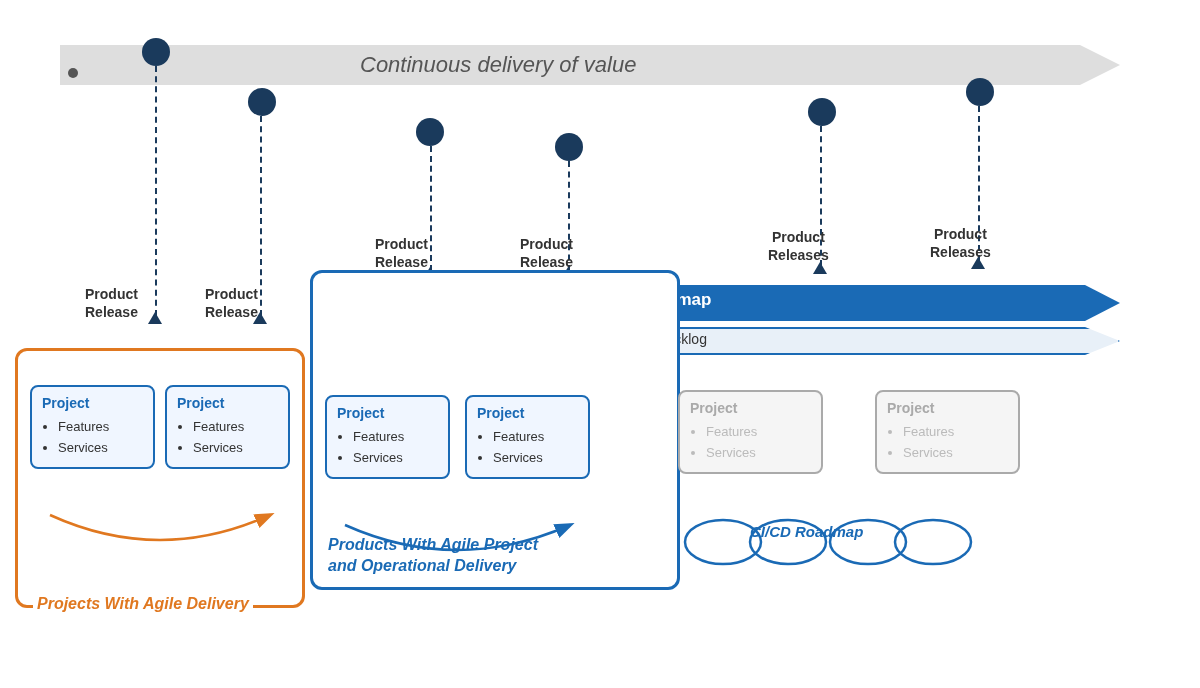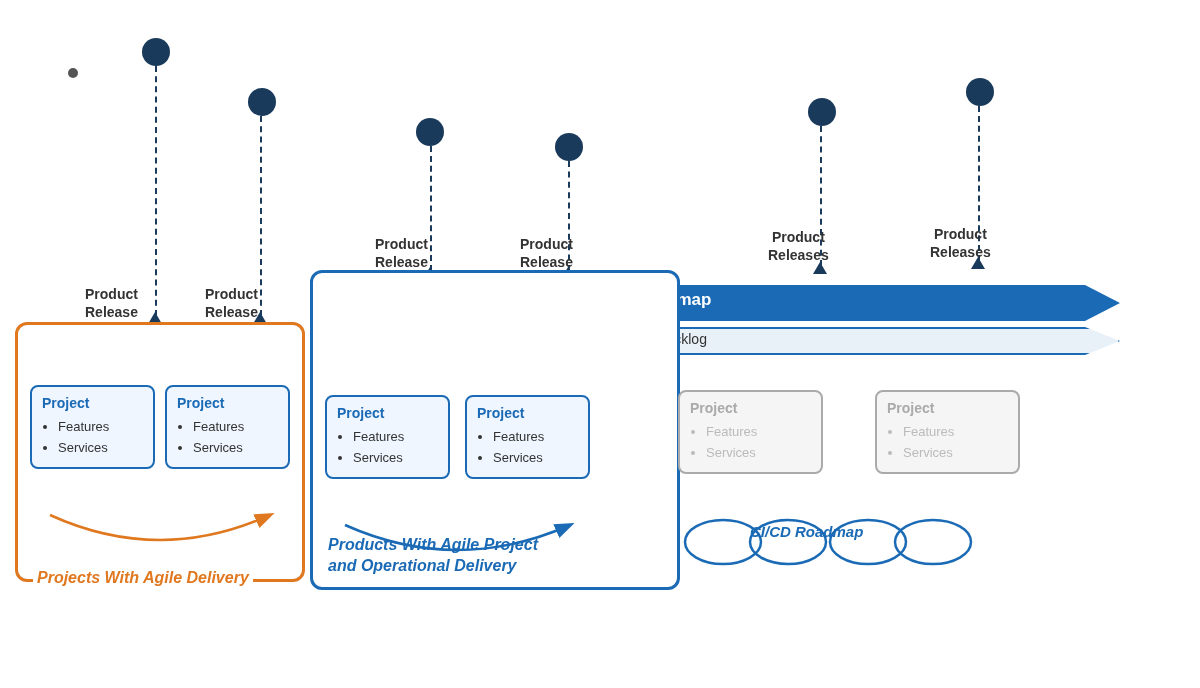--- a/index.html
+++ b/index.html
@@ -76,21 +76,21 @@
       font-size: 14px;
       font-weight: bold;
       color: #333;
       line-height: 1.3;
       text-align: center;
     }
 
     
     .orange-box {
       position: absolute;
-      top: 322px;
+      top: 348px;
       left: 15px;
       width: 290px;
       height: 260px;
       border: 3px solid #e07820;
       border-radius: 12px;
       background: #fff;
     }
     .orange-label {
       position: absolute;
       bottom: -8px;
@@ -251,20 +251,24 @@
       height: 10px;
       border-radius: 50%;
       background: #555;
     }
   </style>
 </head>
 <body>
 
 <div class="canvas">
 
+  <div class="delivery-arrow">
+    <div class="delivery-arrow-body"></div>
+    <span class="delivery-label">Continuous delivery of value</span>
+  </div>
 
   <div class="small-dot" style="left:68px; top:68px;"></div>
 
   <div class="timeline-dot" style="left:142px; top:38px;"></div>
   <div class="timeline-dot" style="left:248px; top:88px;"></div>
   <div class="timeline-dot" style="left:416px; top:118px;"></div>
   <div class="timeline-dot" style="left:555px; top:133px;"></div>
   <div class="timeline-dot" style="left:808px; top:98px;"></div>
   <div class="timeline-dot" style="left:966px; top:78px;"></div>
 

